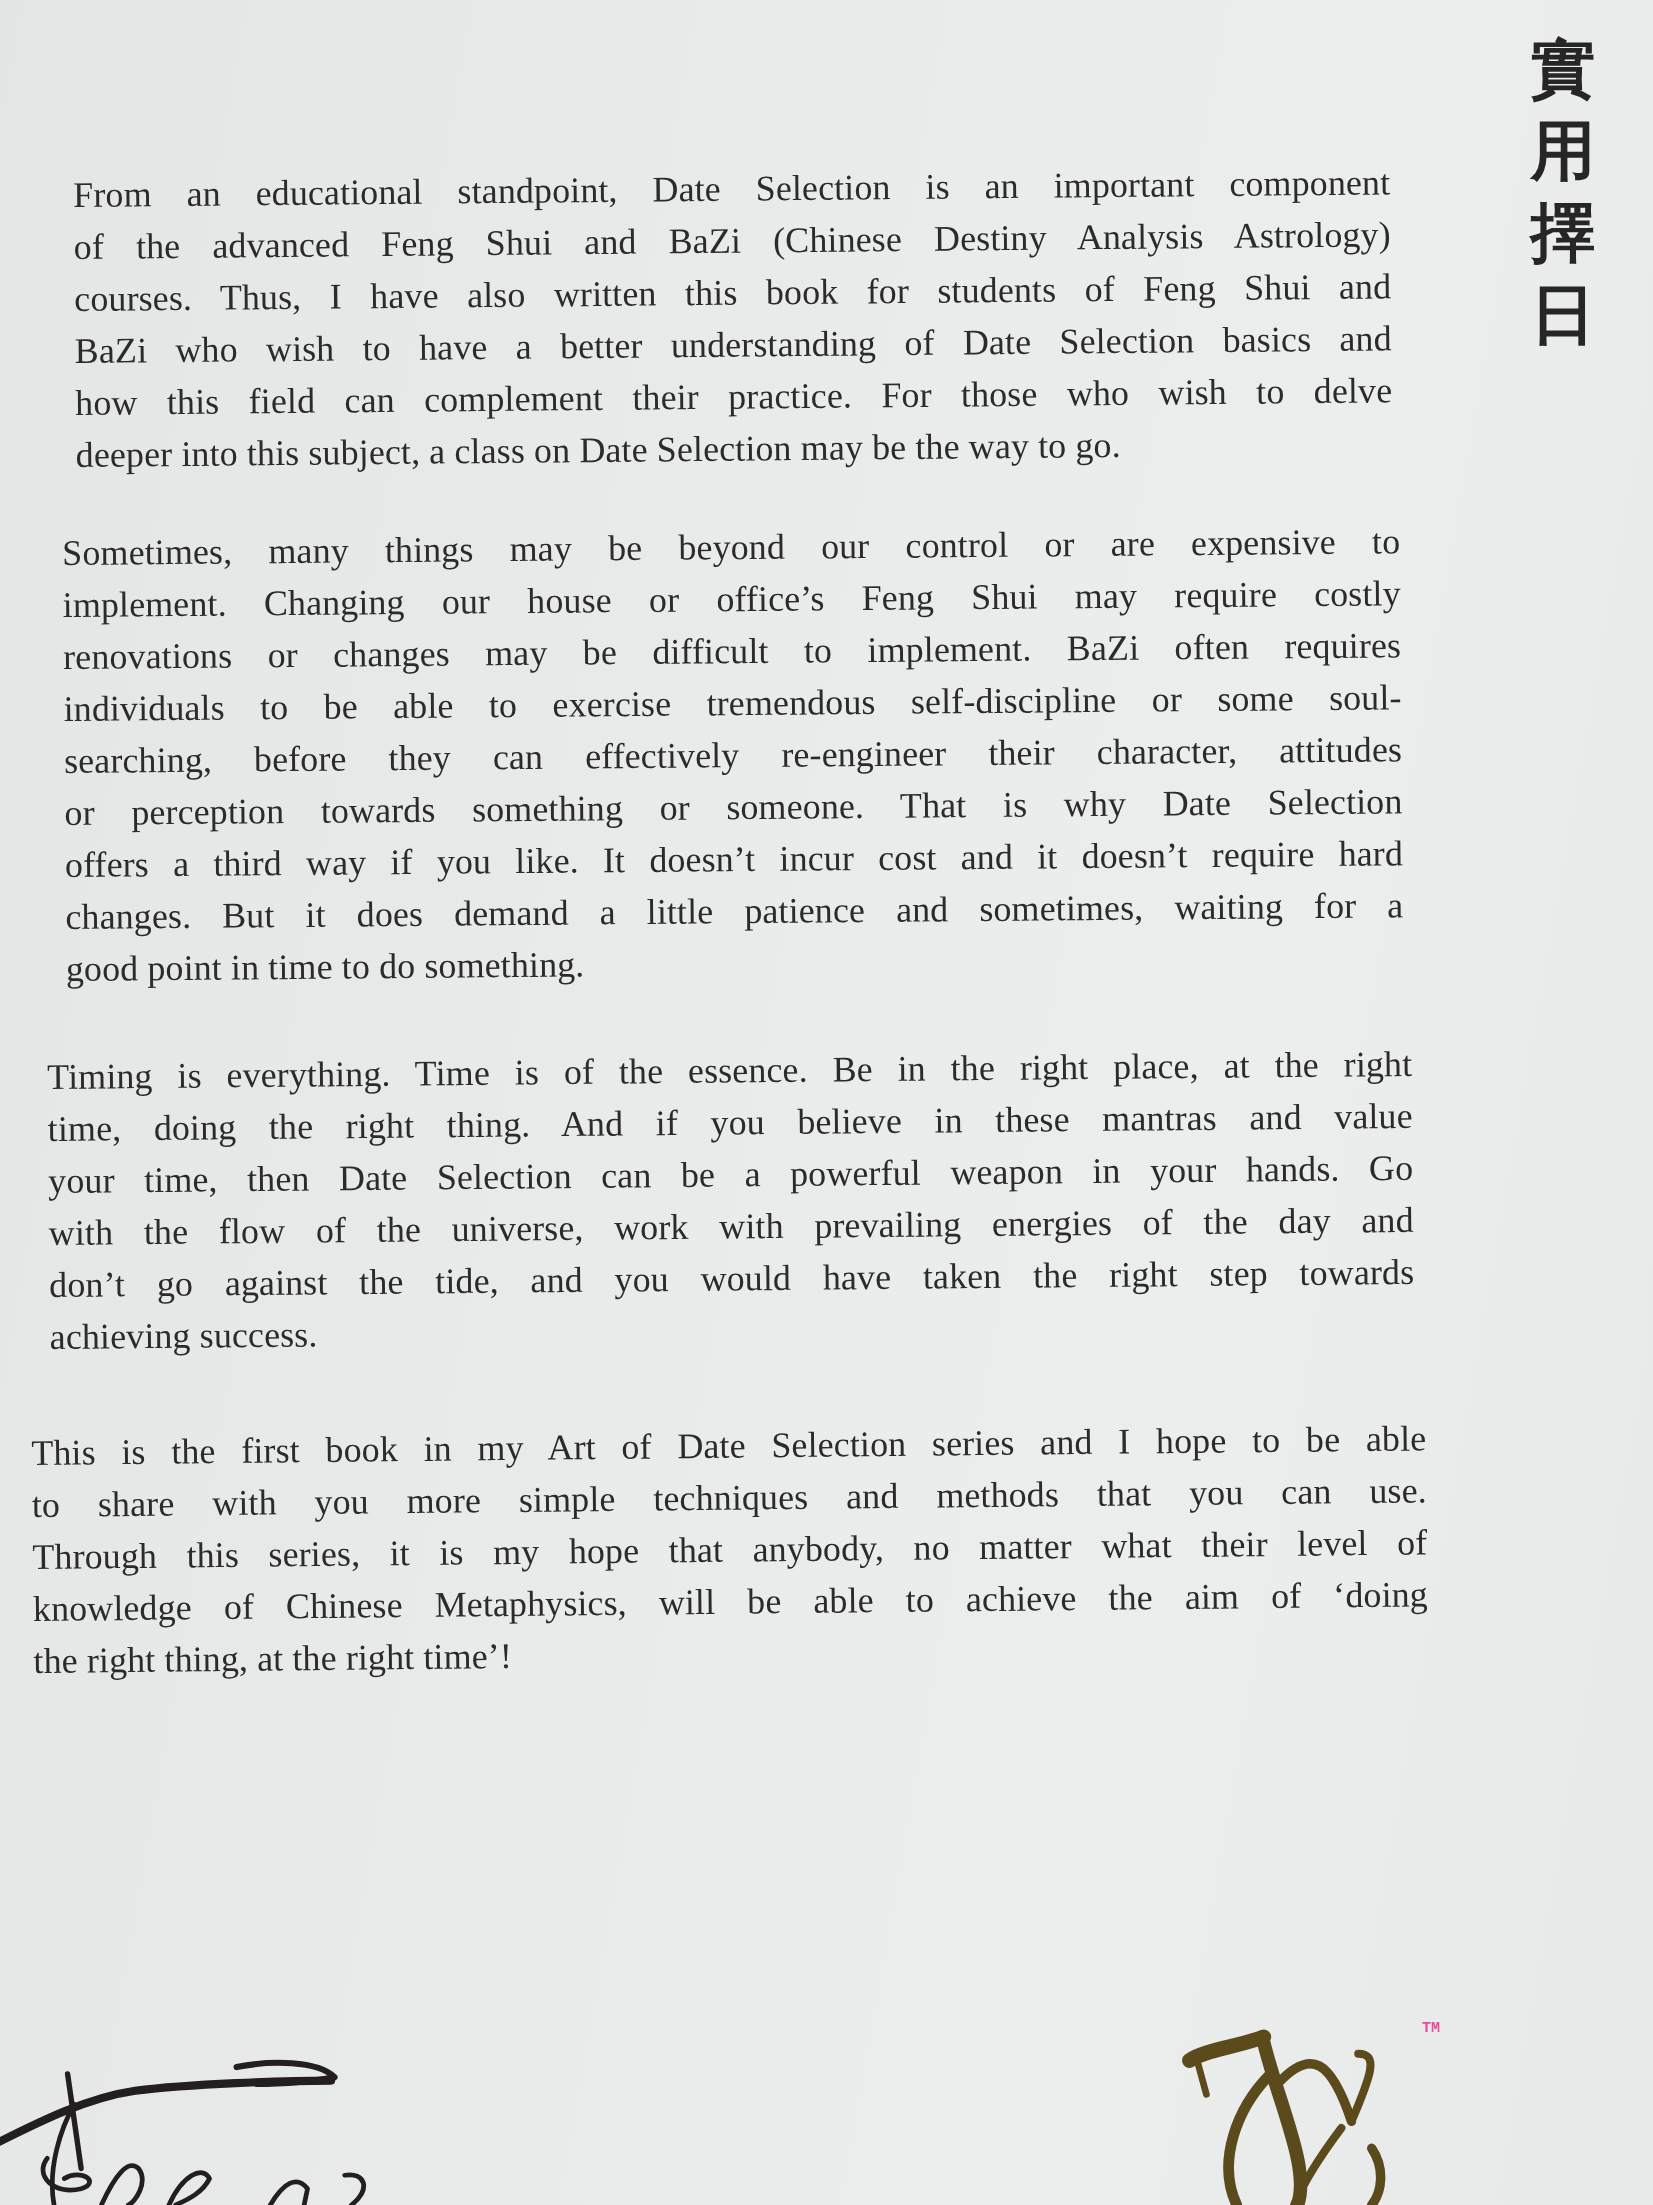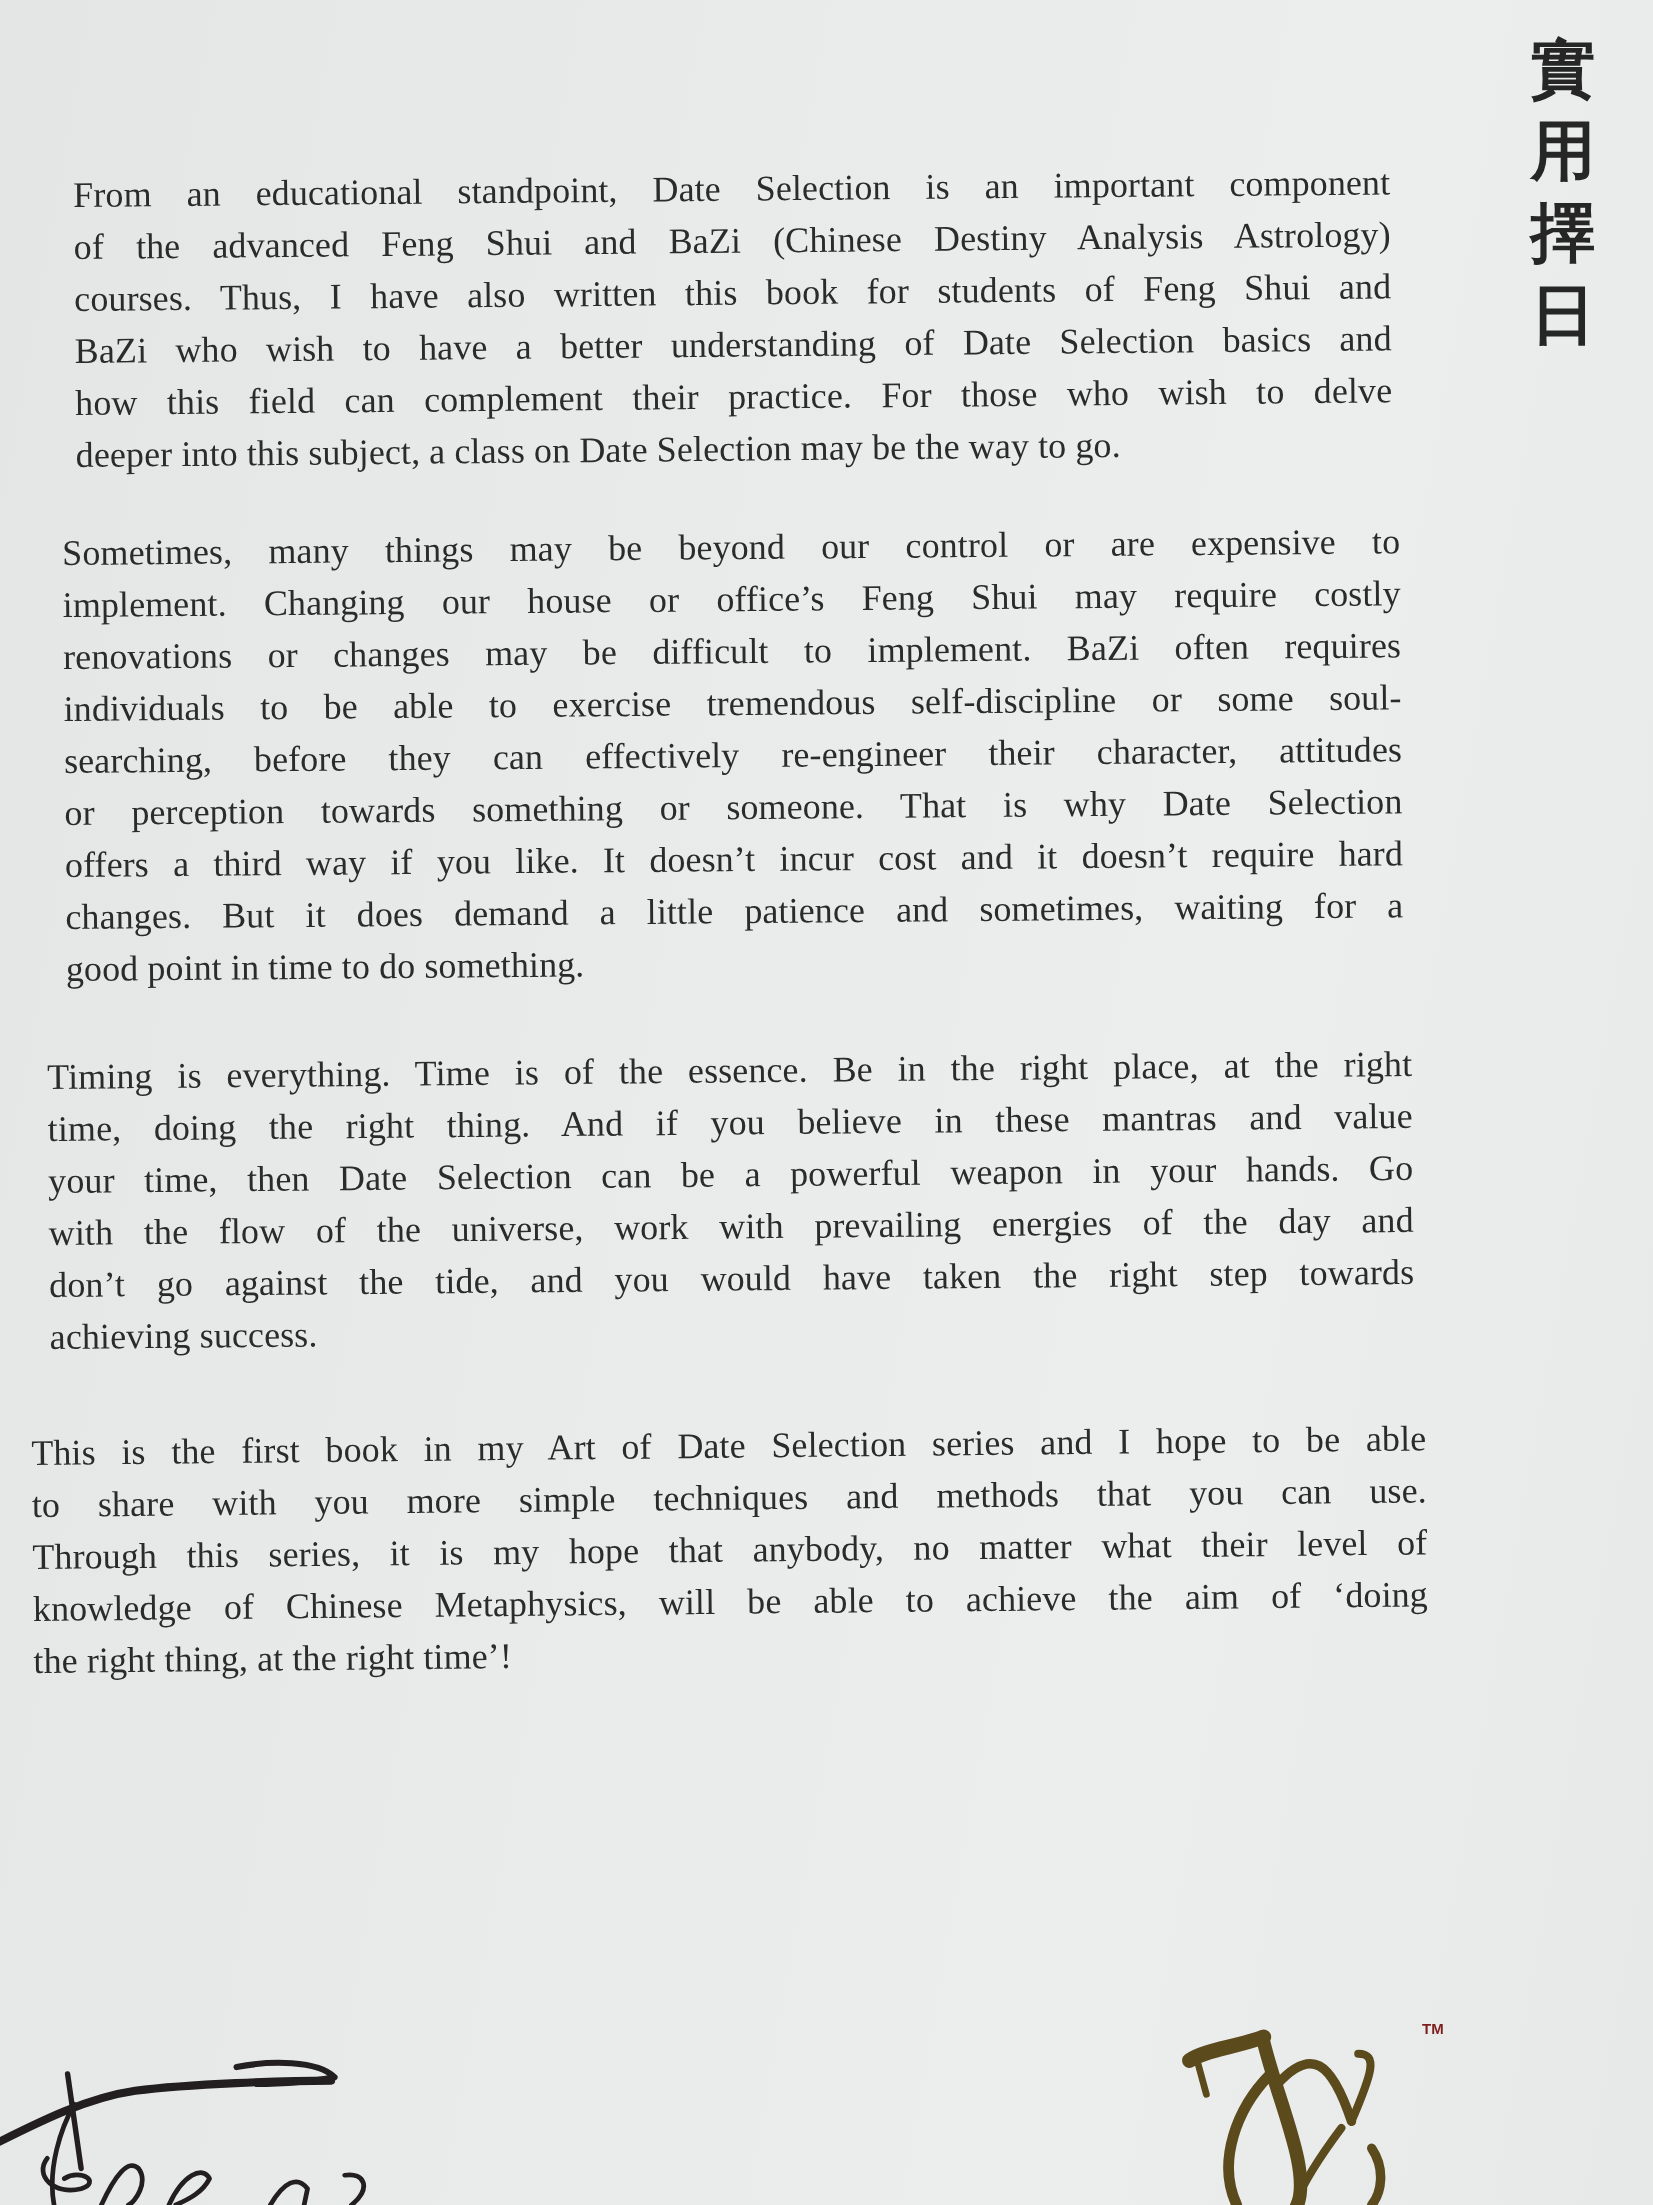--- a/index.html
+++ b/index.html
@@ -70,24 +70,24 @@
       position: absolute;
       left: 1176px;
       top: 2020px;
       width: 243px;
       height: 185px;
     }
     .tm {
       position: absolute;
       left: 1422px;
       top: 2020px;
-      font-family: Liberation Sans, sans-serif;
+      font-family: Liberation Mono, monospace;
       font-size: 15px;
       font-weight: bold;
-      color: #7f1d1d;
+      color: #ec4899;
     }
   </style>
 </head>
 <body>
 
 <div class="page">
 
   <div class="vertical-title">
     <span>實</span>
     <span>用</span>

